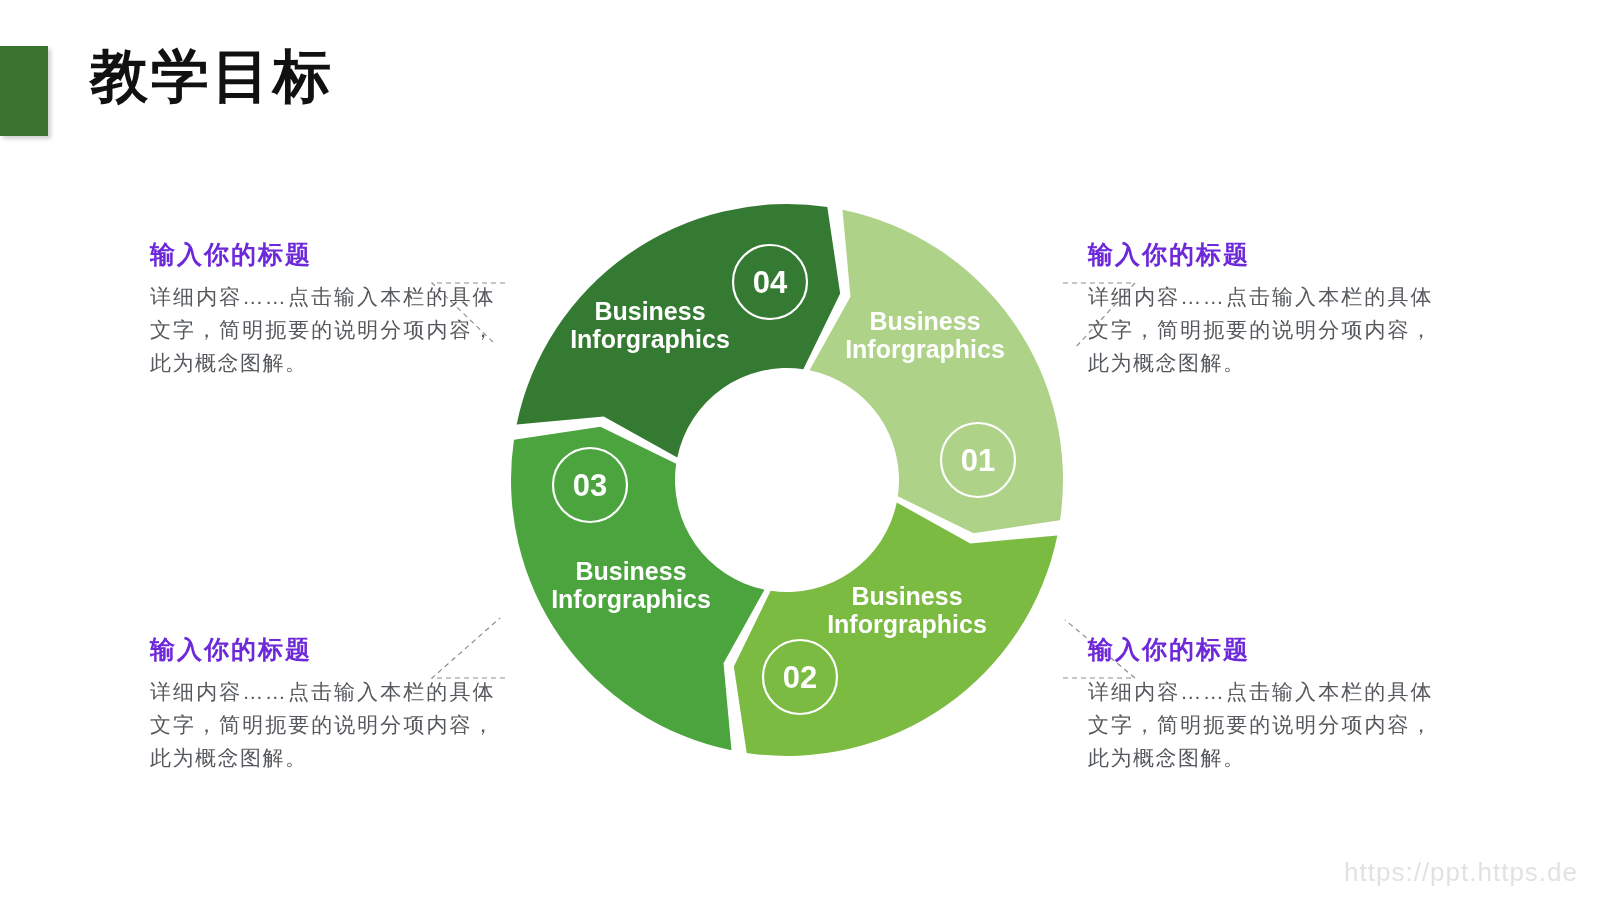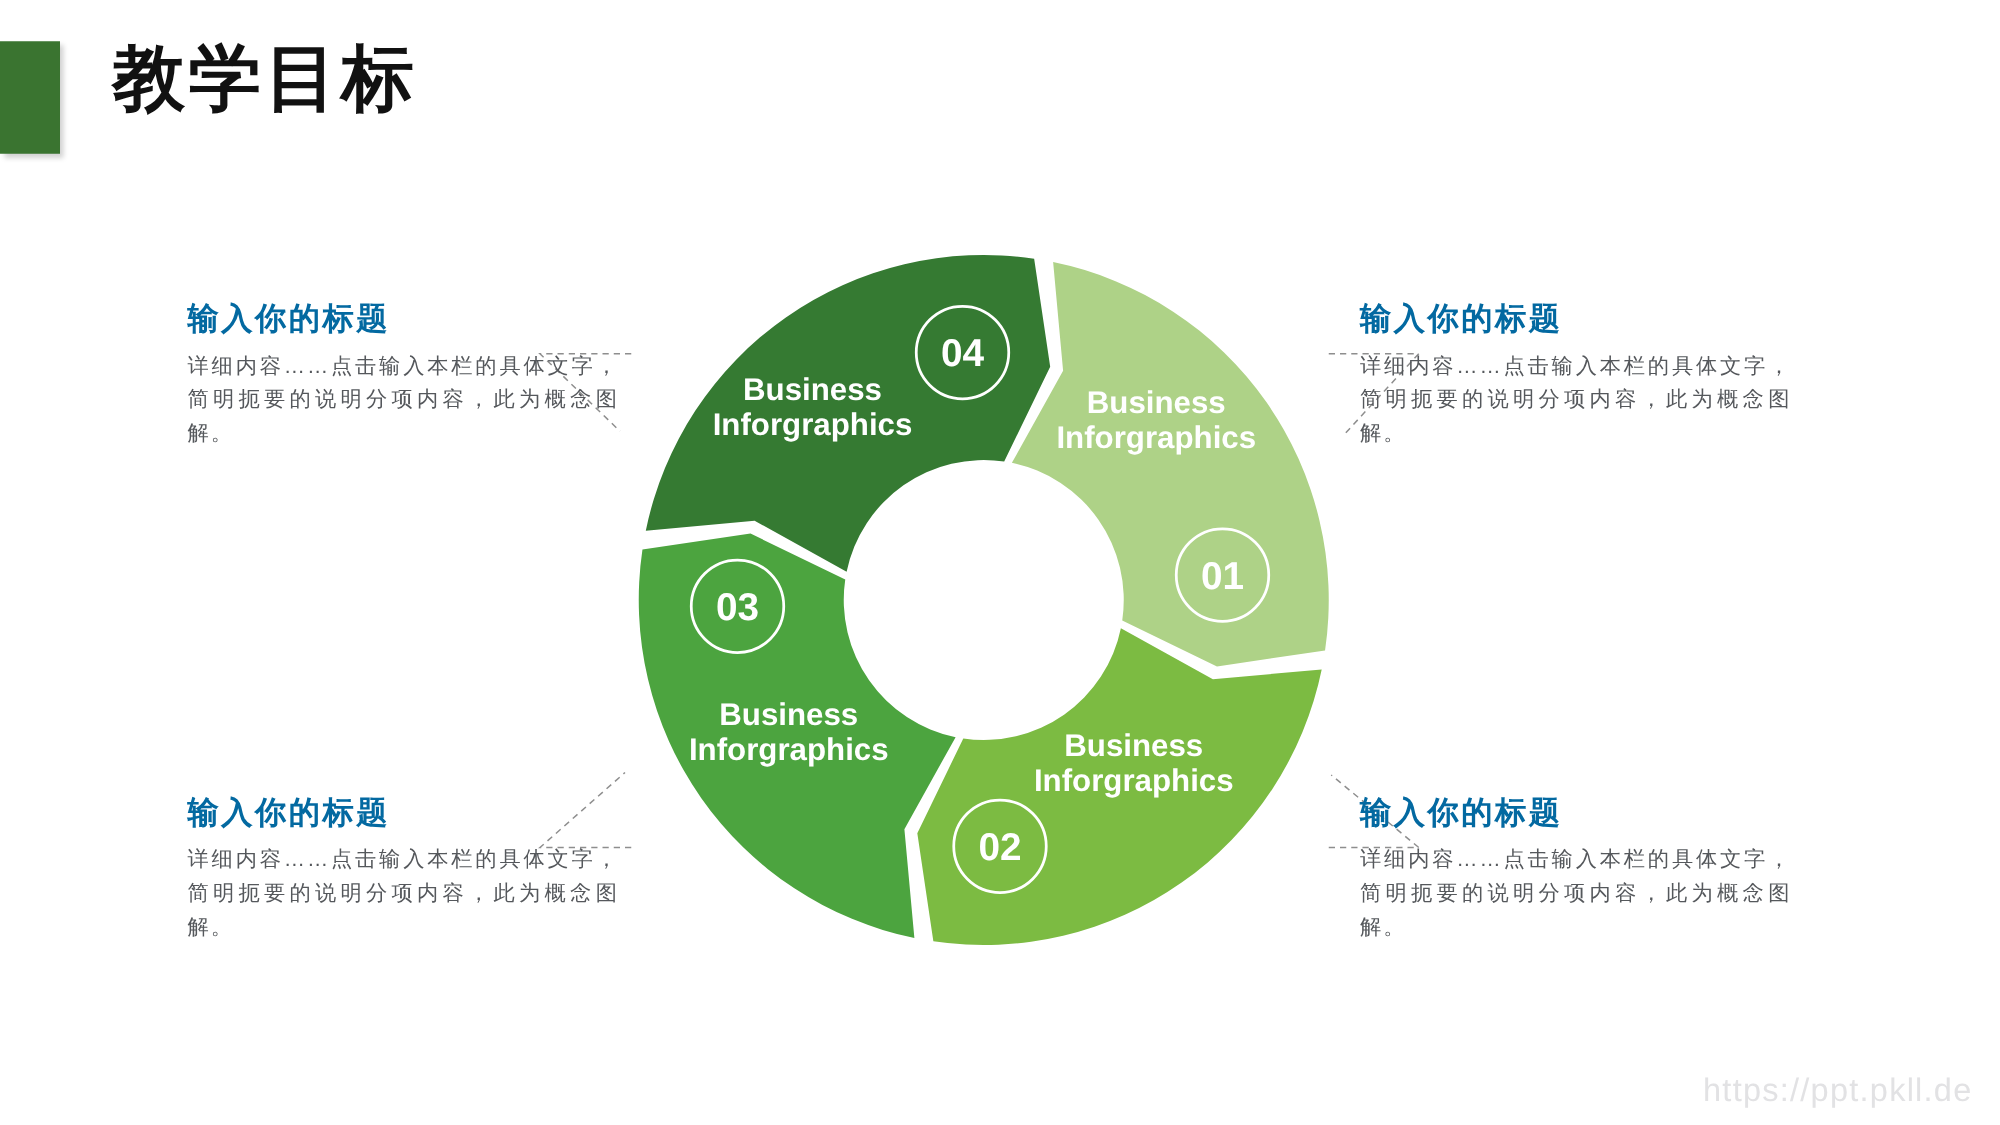--- a/index.html
+++ b/index.html
@@ -13,21 +13,21 @@
     position: relative;
     overflow: hidden;
     font-family: "Liberation Sans", "DejaVu Sans", sans-serif;
     -webkit-font-smoothing: antialiased;
   }
 
   
   #header {
     position: absolute;
     left: 0;
-    top: 0;
+    top: 13px;
     width: 100%;
     height: 150px;
   }
   #title-accent {
     position: absolute;
     left: 0;
     top: 33px;
     width: 48px;
     height: 90px;
     box-shadow: 3px 3px 4px rgba(0,0,0,0.18);
@@ -83,27 +83,27 @@
     stroke: #8e8e8e;
     stroke-width: 1.2;
     stroke-dasharray: 5 4;
   }
 
   
   .callout { position: absolute; }
   .callout-title {
     font-size: 25px;
     font-weight: bold;
-    color: #0369a1;
+    color: #6d28d9;
     letter-spacing: 2px;
     margin: 0 0 9px 0;
     white-space: nowrap;
   }
   .callout-body {
-    font-size: 17px;
+    font-size: 21px;
     color: #55585c;
     line-height: 1.58;
     letter-spacing: 1.5px;
     margin: 0;
     width: 345px;
     text-align: justify;
   }
   #callout-1 { left: 1088px; top: 238px; }
   #callout-2 { left: 1088px; top: 633px; }
   #callout-3 { left: 150px; top: 633px; }
@@ -167,13 +167,13 @@
 </div>
 <div class="callout" id="callout-3">
   <p class="callout-title">输入你的标题</p>
   <p class="callout-body">详细内容……点击输入本栏的具体文字，简明扼要的说明分项内容，此为概念图解。</p>
 </div>
 <div class="callout" id="callout-4">
   <p class="callout-title">输入你的标题</p>
   <p class="callout-body">详细内容……点击输入本栏的具体文字，简明扼要的说明分项内容，此为概念图解。</p>
 </div>
 
-<div id="watermark">https://ppt.pkll.de</div>
+<div id="watermark">https://ppt.https.de</div>
 
 </body></html>

